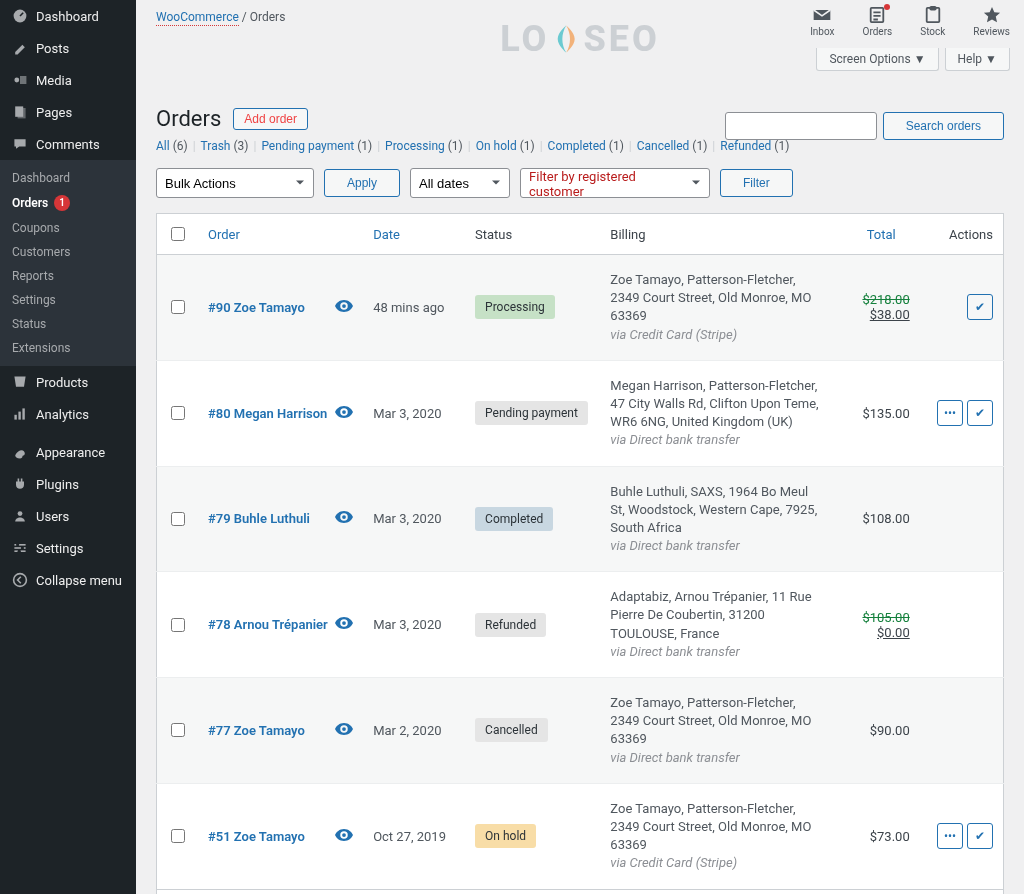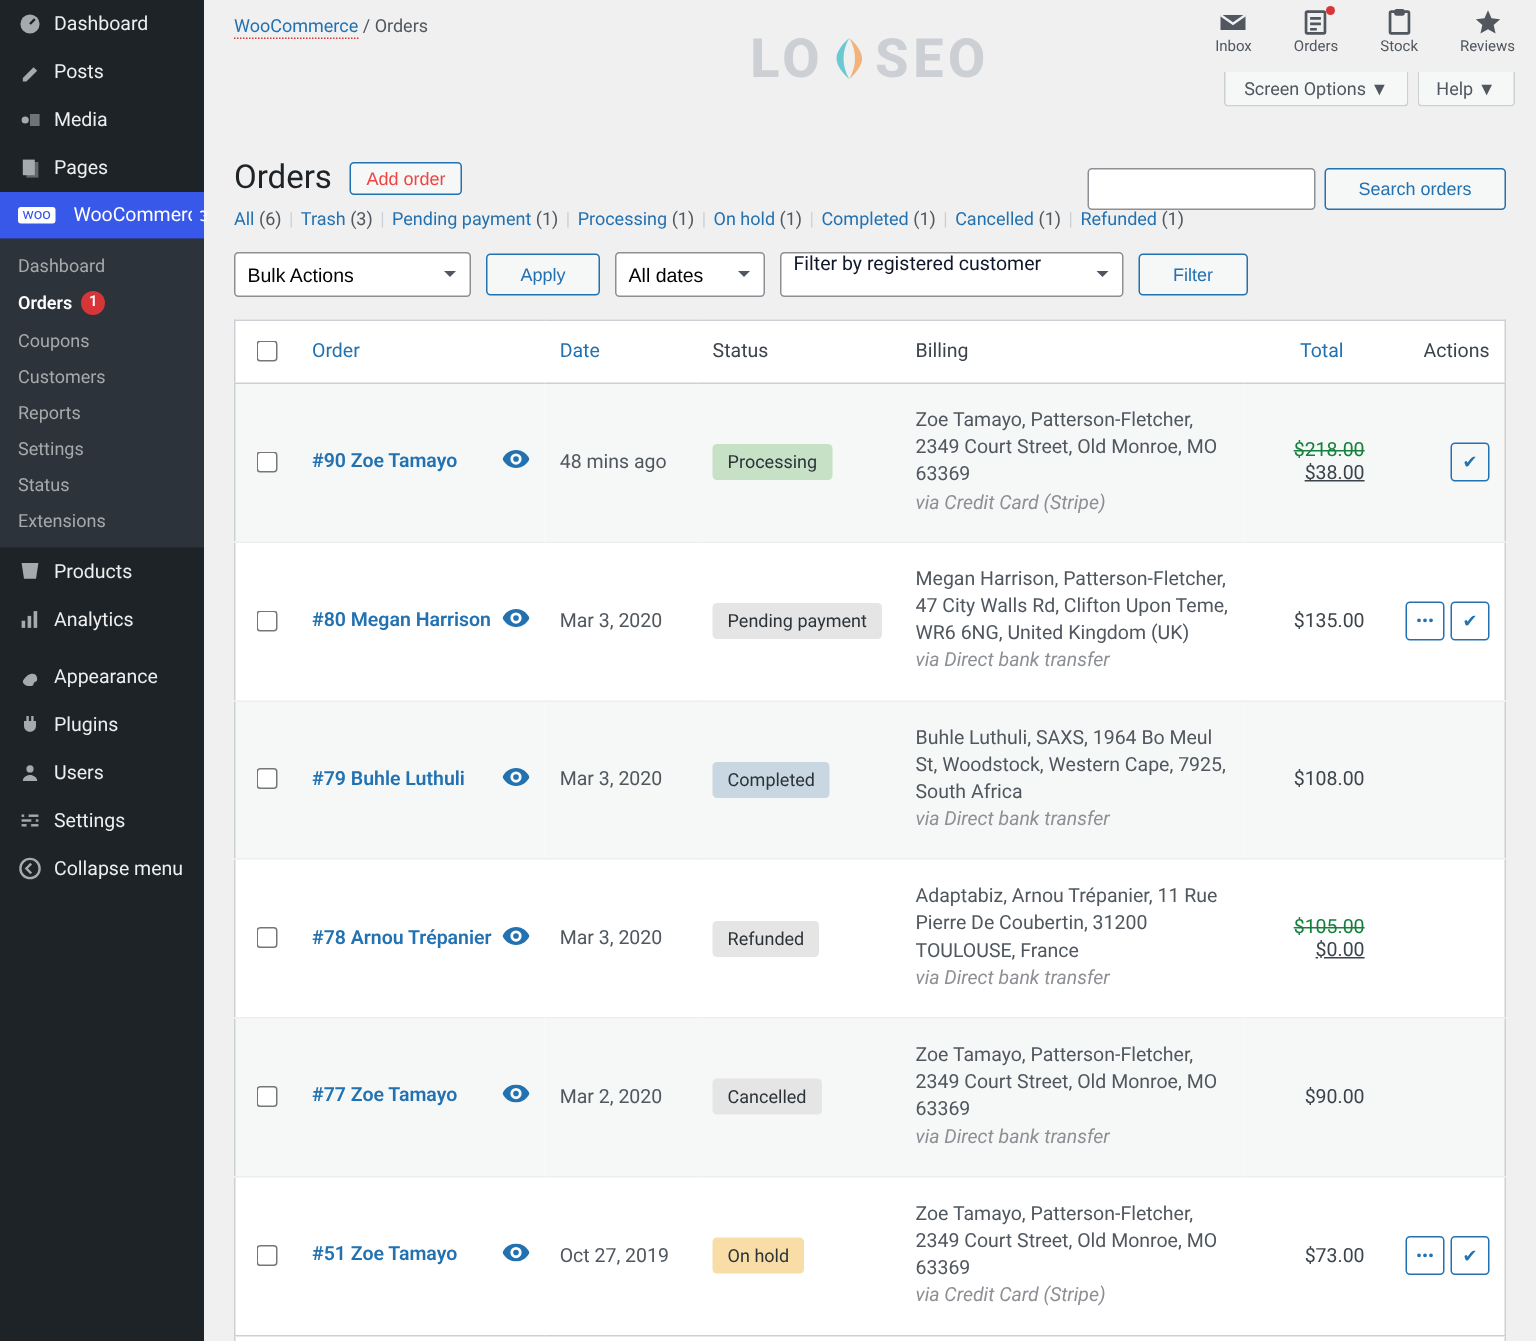--- a/index.html
+++ b/index.html
@@ -144,21 +144,21 @@
   }
   .tablenav select, .tablenav .dropdown {
     border:1px solid #8c8f94; background:#fff; height:30px; border-radius:3px;
     padding:0 26px 0 8px; font-size:13px; appearance:none; position:relative;
   }
   .dropdown-wrap { position:relative; }
   .dropdown-wrap::after{
     content:""; position:absolute; right:10px; top:50%; transform:translateY(-30%);
     border:4px solid transparent; border-top-color:#50575e; pointer-events:none;
   }
-  .cust-filter { color:#0f172a; width:229px; }
+  .cust-filter { color:#b91c1c; width:190px; }
   .bulk-sel { width:158px; }
   .date-sel { width:100px; }
 
   
   table.orders {
     width:100%; border-collapse:collapse; background:#fff;
     border:1px solid #ccd0d4; margin-top:10px;
   }
   table.orders thead th, table.orders tfoot th {
     text-align:left; font-weight:400; font-size:13px; padding:10px;
@@ -234,26 +234,28 @@
         </svg>
         <span>Media</span>
       </div>
       <div class="top-item">
         <svg width="16" height="16" viewBox="0 0 20 20" fill="#a7aaad">
           <rect x="4" y="3" width="10" height="13"></rect>
           <rect x="7" y="5" width="10" height="13" opacity=".5"></rect>
         </svg>
         <span>Pages</span>
       </div>
-    </div>
-
-  <div class="top-item current">
-    <span class="side-badge">woo</span>
-    <span>WooCommerce</span>
-  </div>
+      <div class="top-item">
+        <svg width="16" height="16" viewBox="0 0 20 20" fill="#a7aaad">
+          <path d="M3 4h14v9H9l-4 3v-3H3z"></path>
+        </svg>
+        <span>Comments</span>
+      </div>
+    </div>
+
 
   <div class="submenu" id="side-sub">
       <div class="sub-item">
         <span>Dashboard</span>
       </div>
       <div class="sub-item current">
         <span>Orders</span>
         <span class="count-bubble">1</span>
       </div>
       <div class="sub-item">

